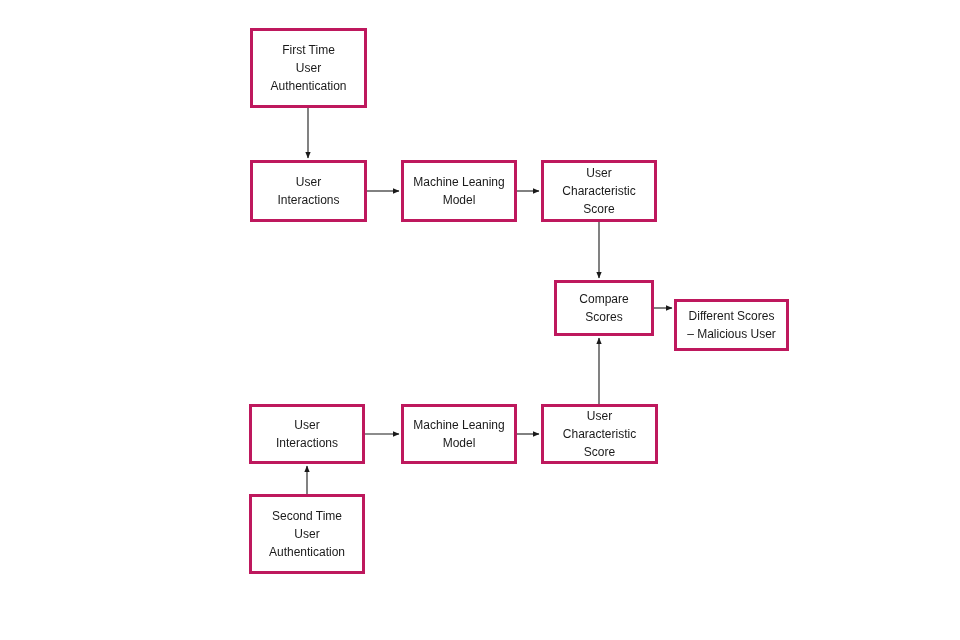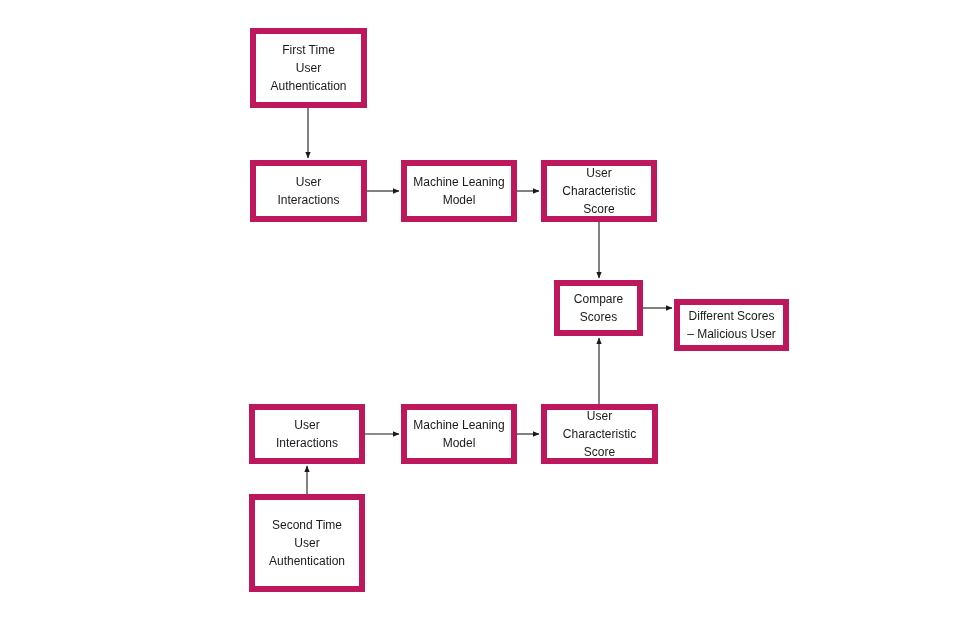--- a/index.html
+++ b/index.html
@@ -11,21 +11,21 @@
     position: relative;
     width: 960px;
     height: 640px;
     background: #ffffff;
     font-family: "Liberation Sans", sans-serif;
     overflow: hidden;
   }
   .node {
     position: absolute;
     box-sizing: border-box;
-    border: 6px solid #be185d;
+    border: 3px solid #be185d;
     background: #ffffff;
     display: flex;
     align-items: center;
     justify-content: center;
     text-align: center;
     color: #1a1a1a;
     font-size: 12px;
     line-height: 18px;
     white-space: pre-line;
     padding: 2px 4px;
@@ -73,29 +73,29 @@
       <div class="node" style="left: 250px; top: 28px; width: 117px; height: 80px;">First Time
 User
 Authentication</div>
       <div class="node" style="left: 250px; top: 160px; width: 117px; height: 62px;">User
 Interactions</div>
       <div class="node" style="left: 401px; top: 160px; width: 116px; height: 62px;">Machine Leaning
 Model</div>
       <div class="node" style="left: 541px; top: 160px; width: 116px; height: 62px;">User
 Characteristic
 Score</div>
-      <div class="node" style="left: 554px; top: 280px; width: 89px; height: 56px;">Compare
+      <div class="node" style="left: 554px; top: 280px; width: 100px; height: 56px;">Compare
 Scores</div>
       <div class="node" style="left: 674px; top: 299px; width: 115px; height: 52px;">Different Scores
 – Malicious User</div>
       <div class="node" style="left: 249px; top: 404px; width: 116px; height: 60px;">User
 Interactions</div>
       <div class="node" style="left: 401px; top: 404px; width: 116px; height: 60px;">Machine Leaning
 Model</div>
       <div class="node" style="left: 541px; top: 404px; width: 117px; height: 60px;">User
 Characteristic
 Score</div>
-      <div class="node" style="left: 249px; top: 494px; width: 116px; height: 98px;">Second Time
+      <div class="node" style="left: 249px; top: 494px; width: 116px; height: 80px;">Second Time
 User
 Authentication</div>
     </div>
 
 </div>
 
 </body></html>

